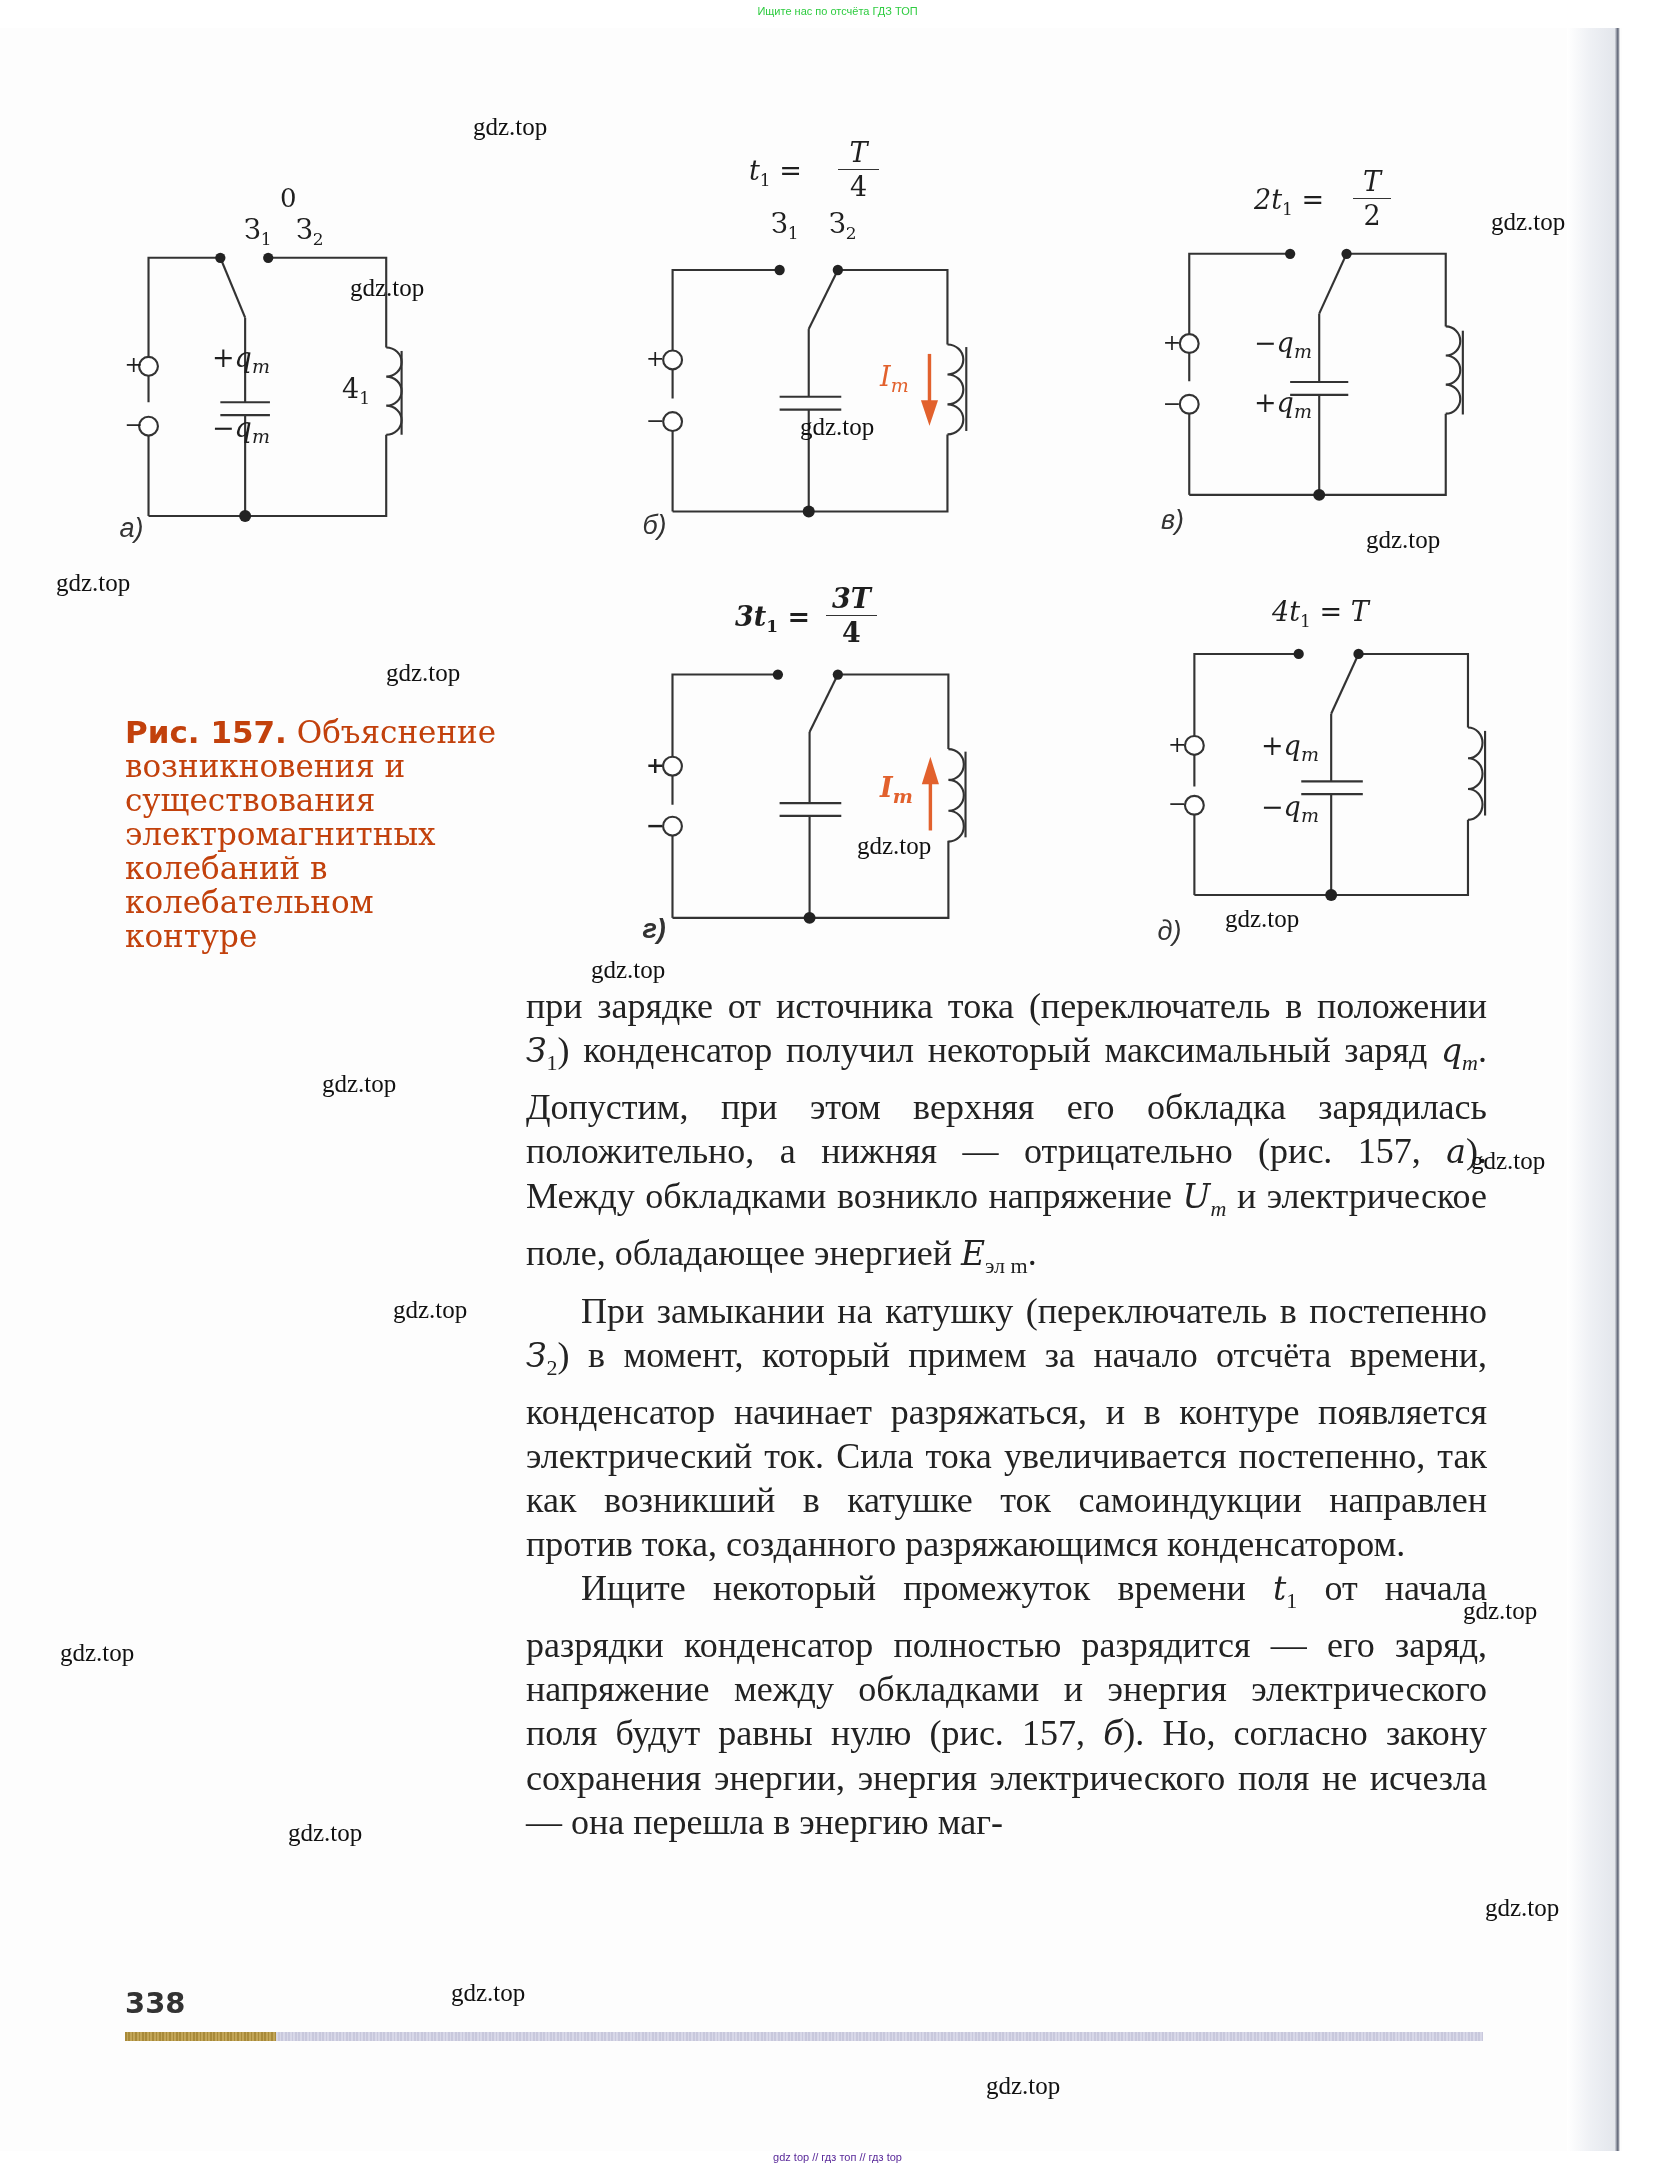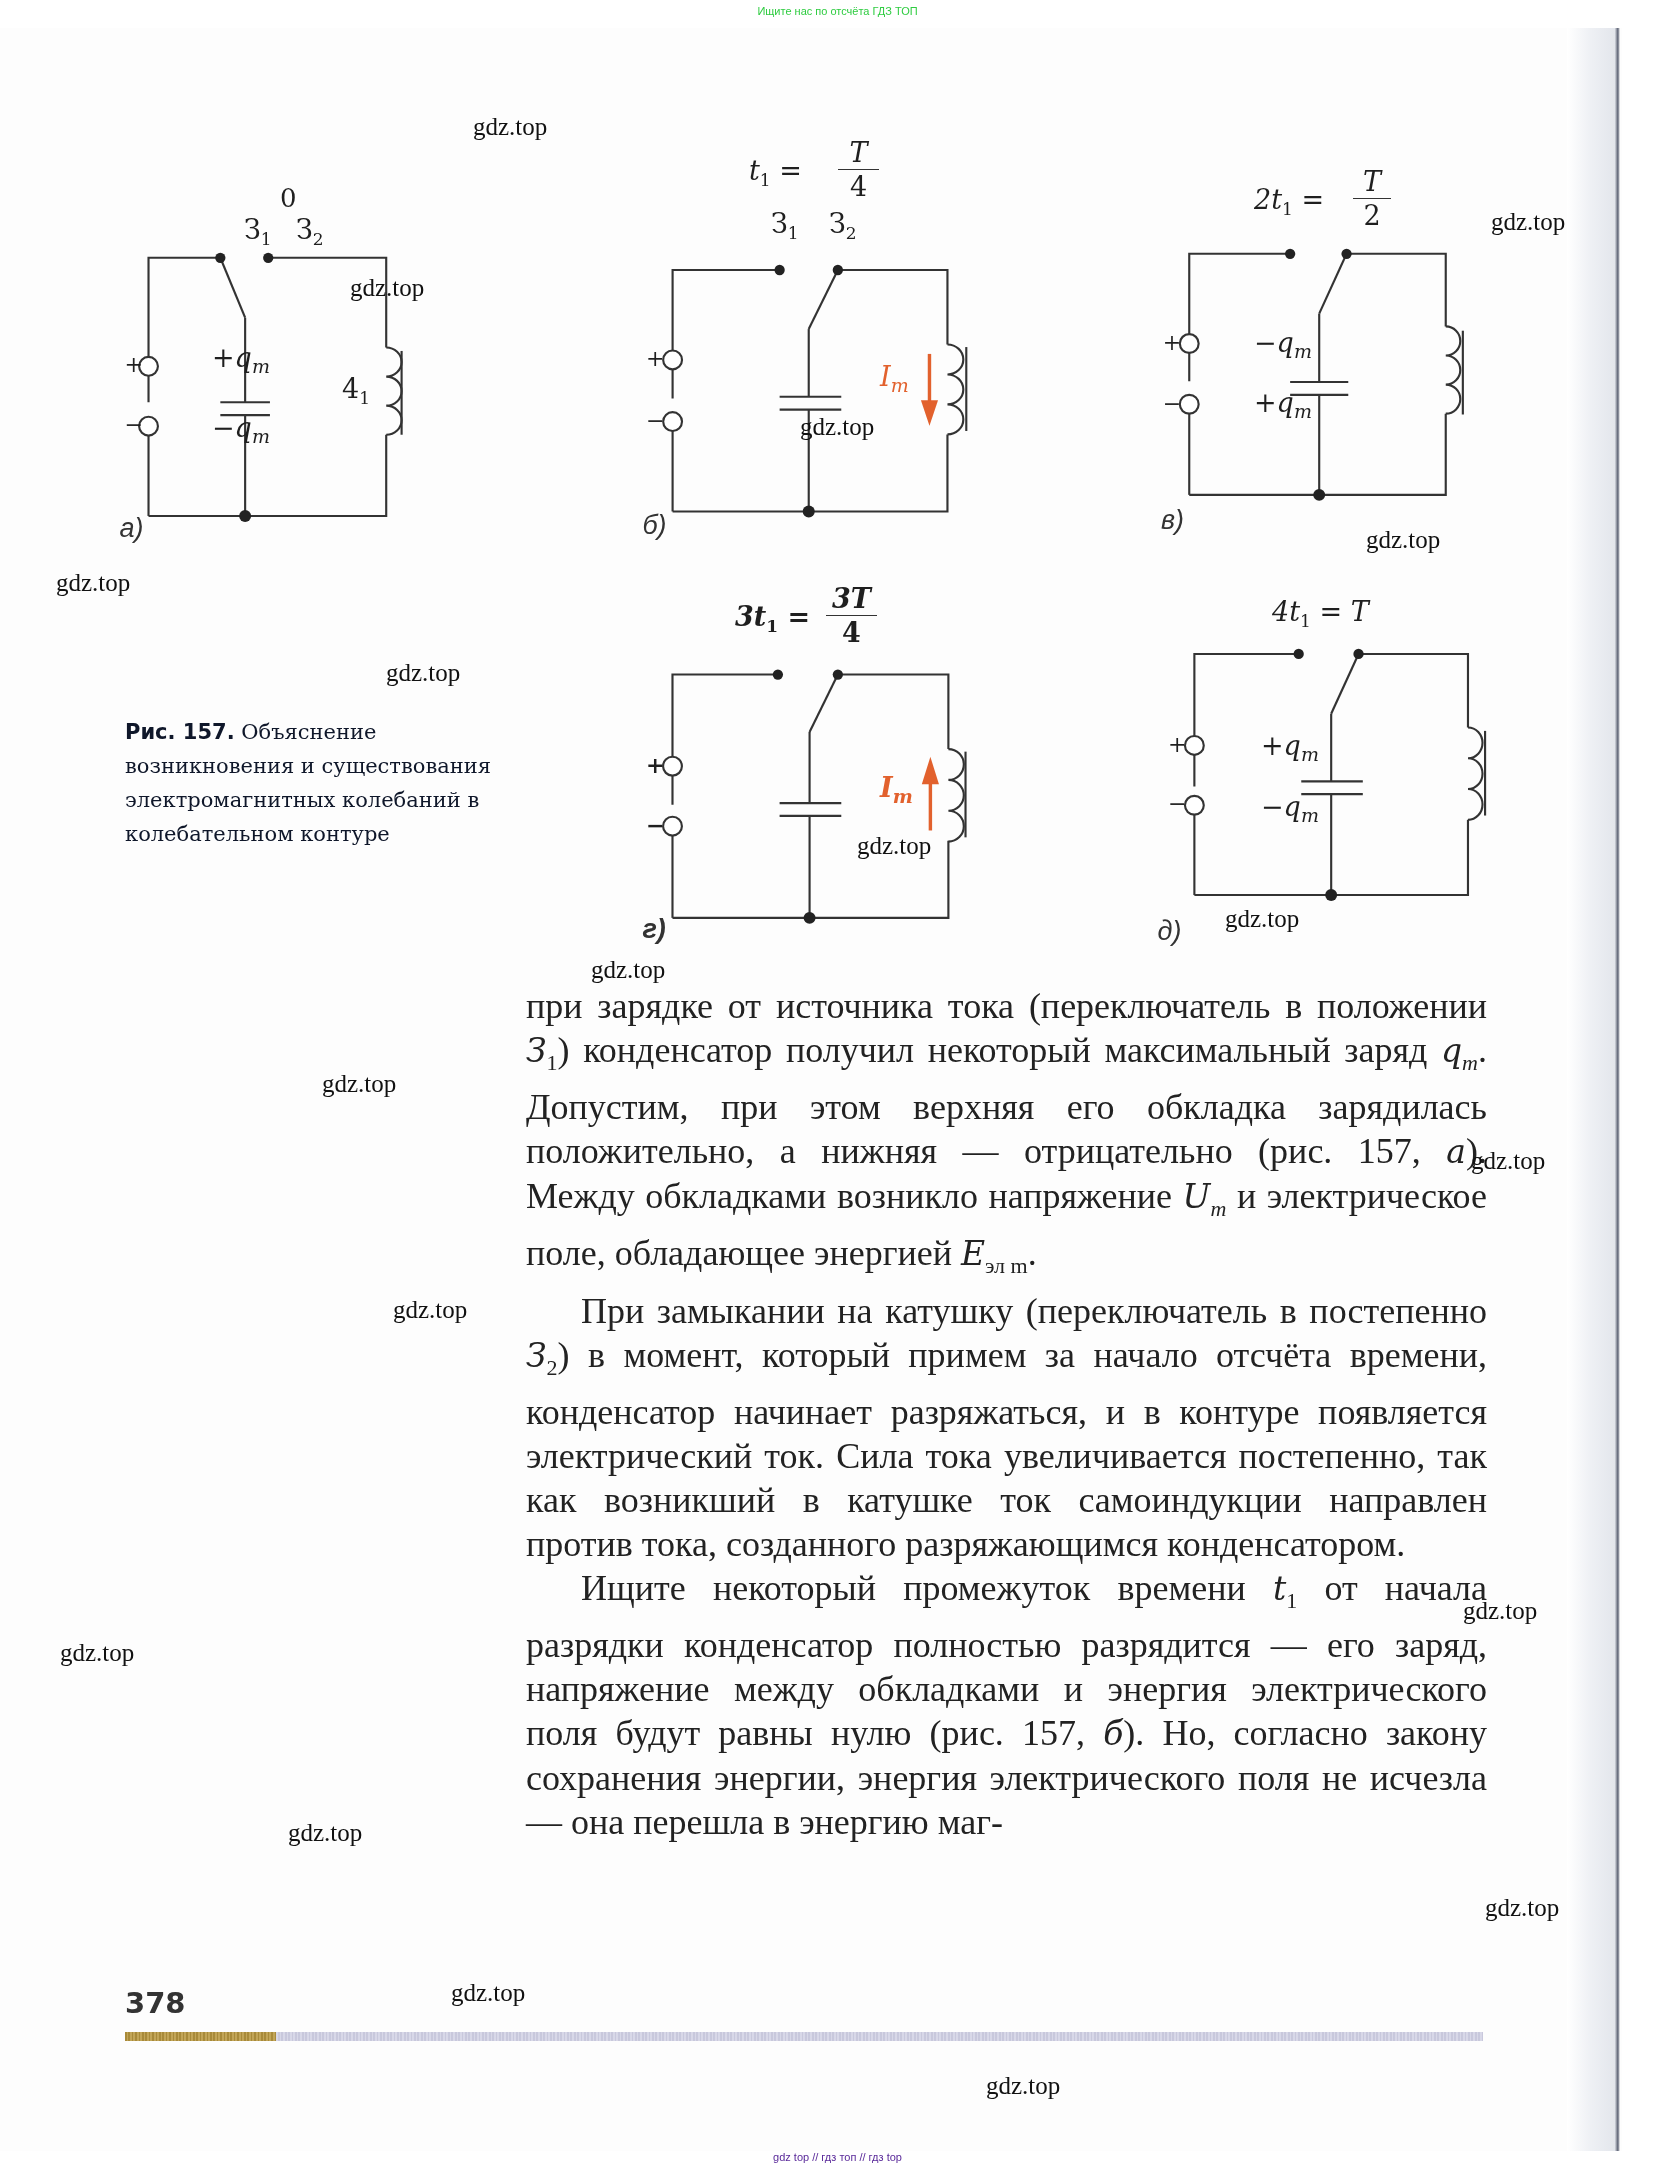--- a/index.html
+++ b/index.html
@@ -5,21 +5,21 @@
   html, body { margin:0; padding:0; }
   body { width:1675px; height:2180px; position:relative; background:#ffffff; overflow:hidden; font-family:"DejaVu Serif", serif; color:#1f1f1f; }
   .banner { position:absolute; top:5.1px; left:0; width:1675px; text-align:center; font-family:"Liberation Sans", sans-serif; font-size:11px; color:#2ecc40; }
   .page { position:absolute; left:0; top:28px; width:1622px; height:2123px; background:#fdfdfd; }
   .page-edge { position:absolute; left:1567px; top:28px; width:53px; height:2123px; background:linear-gradient(to right, #ffffff 0%, #eef0f4 45%, #e3e6ec 90%, #5a6072 96%, #ffffff 100%); }
   .wm { position:absolute; font-family:Liberation Serif, serif; font-size:25px; color:#111; }
   .fig { position:absolute; }
   .fig svg { overflow:visible; }
   .fig-label { position:absolute; font-family:"Liberation Sans", sans-serif; font-style:italic; font-size:27px; color:#333; }
   .math { font-family:"DejaVu Serif", serif; }
-  .caption { position:absolute; left:125px; top:715px; width:377px; font-family:"DejaVu Serif", serif; font-size:21px; line-height:34px; color:#0f172a; }
+  .caption { position:absolute; left:125px; top:715px; width:377px; font-family:"DejaVu Serif", serif; font-size:31px; line-height:34px; color:#c2410c; }
   .caption .cap-head { font-family:"DejaVu Sans", sans-serif; font-weight:bold; }
   .body-text { position:absolute; left:526px; top:984px; width:961px; font-family:"Liberation Serif", serif; font-size:36px; line-height:44px; color:#222; text-align:justify; }
   .body-text p { margin:0; }
   .body-text .indent { text-indent:55px; }
   .body-text i { font-family:"DejaVu Serif", serif; font-style:italic; font-size:33px; }
   .body-text sub { font-size:22px; }
   .page-num { position:absolute; left:125px; top:1986px; font-family:"DejaVu Sans", sans-serif; font-weight:bold; font-size:29px; color:#333; }
   .rule { position:absolute; left:125px; top:2032px; height:8.6px; width:1358px; background:repeating-linear-gradient(90deg,#c8c8dc 0 1.7px,#d8d8e8 1.7px 3.4px); }
   .rule-accent { position:absolute; left:125px; top:2032px; height:8.6px; width:151px; background:repeating-linear-gradient(90deg,#a88a3a 0 1.7px,#c2a558 1.7px 3.4px); }
   .footer { position:absolute; top:2151px; left:0; width:1675px; text-align:center; font-family:"Liberation Sans", sans-serif; font-size:11px; color:#5a2a9a; }
@@ -200,21 +200,21 @@
   <span class="cap-head">Рис. 157.</span>
   <span>Объяснение возникновения и существования электромагнитных колебаний в колебательном контуре</span>
 </div>
 
 <div class="body-text">
   <p><span>при зарядке от источника тока (переключатель в положении </span><i>З</i><sub>1</sub><span>) конденсатор получил некоторый максимальный заряд </span><i>q</i><sub style="font-style:italic">m</sub><span>. Допустим, при этом верхняя его обкладка зарядилась положительно, а нижняя — отрицательно (рис. 157, </span><i>а</i><span>). Между обкладками возникло напряжение </span><i>U</i><sub style="font-style:italic">m</sub><span> и электрическое поле, обладающее энергией </span><i>E</i><sub>эл m</sub><span>.</span></p>
   <p class="indent"><span>При замыкании на катушку (переключатель в постепенно </span><i>З</i><sub>2</sub><span>) в момент, который примем за начало отсчёта времени, конденсатор начинает разряжаться, и в контуре появляется электрический ток. Сила тока увеличивается постепенно, так как возникший в катушке ток самоиндукции направлен против тока, созданного разряжающимся конденсатором.</span></p>
   <p class="indent"><span>Ищите некоторый промежуток времени </span><i>t</i><sub>1</sub><span> от начала разрядки конденсатор полностью разрядится — его заряд, напряжение между обкладками и энергия электрического поля будут равны нулю (рис. 157, </span><i>б</i><span>). Но, согласно закону сохранения энергии, энергия электрического поля не исчезла — она перешла в энергию маг-</span></p>
 </div>
 
-<div class="page-num">378</div>
+<div class="page-num">338</div>
 <div class="rule"></div>
 <div class="rule-accent"></div>
 
 <div id="wm-layer">
     <span class="wm" style="left: 473px; top: 113px;">gdz.top</span>
     <span class="wm" style="left: 350px; top: 274px;">gdz.top</span>
     <span class="wm" style="left: 1491px; top: 208px;">gdz.top</span>
     <span class="wm" style="left: 800px; top: 413px;">gdz.top</span>
     <span class="wm" style="left: 1366px; top: 526px;">gdz.top</span>
     <span class="wm" style="left: 56px; top: 569px;">gdz.top</span>

